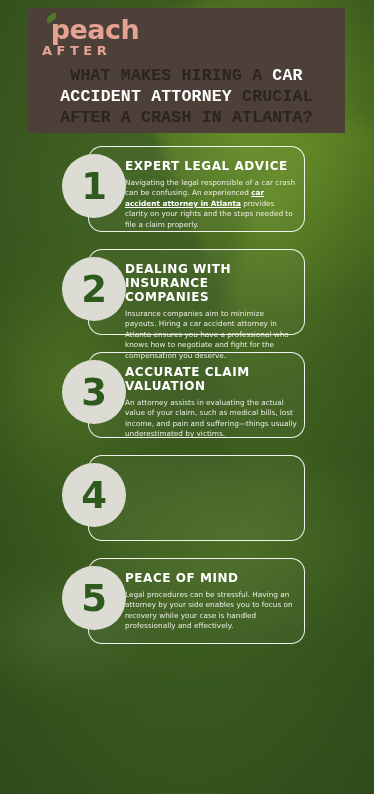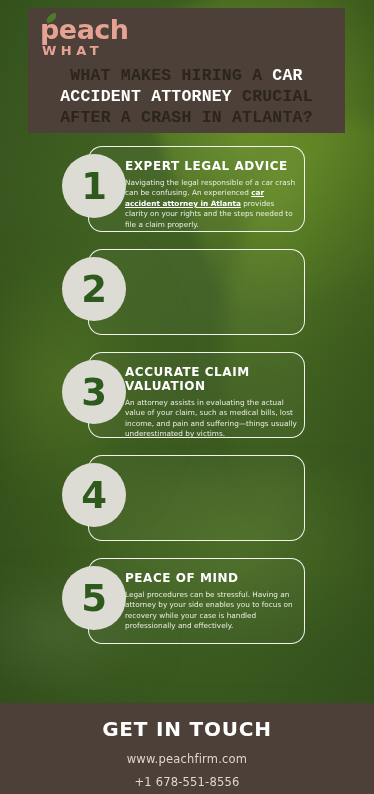--- a/index.html
+++ b/index.html
@@ -86,20 +86,21 @@
     width: 110px;
   }
   .logo-word {
     display: block;
     font-family: "DejaVu Sans", sans-serif;
     font-size: 27px;
     font-weight: 700;
     line-height: 28px;
     letter-spacing: -0.5px;
     color: #e6a394;
+    text-align: center;
   }
   .logo-sub {
     display: block;
     font-family: "DejaVu Sans", sans-serif;
     font-size: 13px;
     font-weight: 700;
     letter-spacing: 4.5px;
     line-height: 14px;
     margin-left: 2px;
     color: #e6a394;
@@ -235,21 +236,21 @@
   <div class="bg-leaf-b"></div>
   <div class="bg-leaf-c"></div>
   <div class="bg-leaf-d"></div>
   <div class="bg-leaf-e"></div>
   <div class="bg-vignette"></div>
 
   <div class="header-panel">
     <div class="logo">
       <span class="logo-leaf"></span>
       <span class="logo-word">peach</span>
-      <span class="logo-sub">WHAT</span>
+      <span class="logo-sub">AFTER</span>
     </div>
     <div class="headline">
       <span>WHAT MAKES HIRING A </span><span class="hl">CAR ACCIDENT ATTORNEY</span><span> CRUCIAL AFTER A CRASH IN ATLANTA?</span>
     </div>
   </div>
 
   <div class="steps">
 
     <div class="card">
       <div class="card-box"></div>
@@ -260,20 +261,24 @@
         <div class="card-title">EXPERT LEGAL ADVICE</div>
         <div class="card-body"><span>Navigating the legal responsible of a car crash can be confusing. An experienced </span><a class="lnk" href="#">car accident attorney in Atlanta</a><span> provides clarity on your rights and the steps needed to file a claim properly.</span></div>
       </div>
     </div>
 
     <div class="card">
       <div class="card-box"></div>
       <div class="card-circle">
         <span class="card-num">2</span>
       </div>
+      <div class="card-text">
+        <div class="card-title">DEALING WITH INSURANCE COMPANIES</div>
+        <div class="card-body">Insurance companies aim to minimize payouts. Hiring a car accident attorney in Atlanta ensures you have a professional who knows how to negotiate and fight for the compensation you deserve.</div>
+      </div>
     </div>
 
     <div class="card">
       <div class="card-box"></div>
       <div class="card-circle">
         <span class="card-num">3</span>
       </div>
       <div class="card-text">
         <div class="card-title">ACCURATE CLAIM VALUATION</div>
         <div class="card-body">An attorney assists in evaluating the actual value of your claim, such as medical bills, lost income, and pain and suffering—things usually underestimated by victims.</div>
@@ -293,19 +298,14 @@
         <span class="card-num">5</span>
       </div>
       <div class="card-text">
         <div class="card-title">PEACE OF MIND</div>
         <div class="card-body">Legal procedures can be stressful. Having an attorney by your side enables you to focus on recovery while your case is handled professionally and effectively.</div>
       </div>
     </div>
 
   </div>
 
-  <div class="footer">
-    <div class="footer-title">GET IN TOUCH</div>
-    <div class="footer-line">www.peachfirm.com</div>
-    <div class="footer-line phone">+1 678-551-8556</div>
-  </div>
 
 </div>
 
 </body></html>

